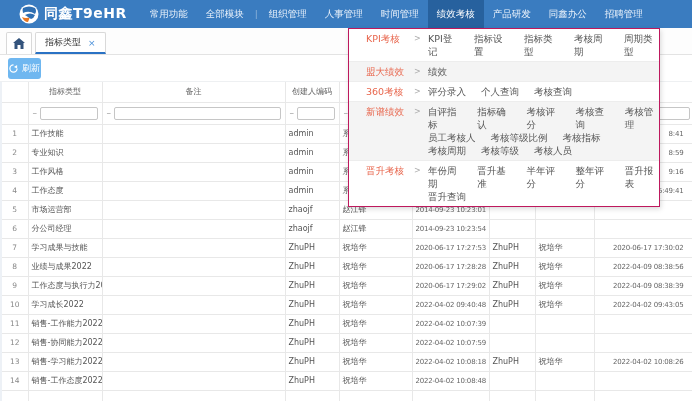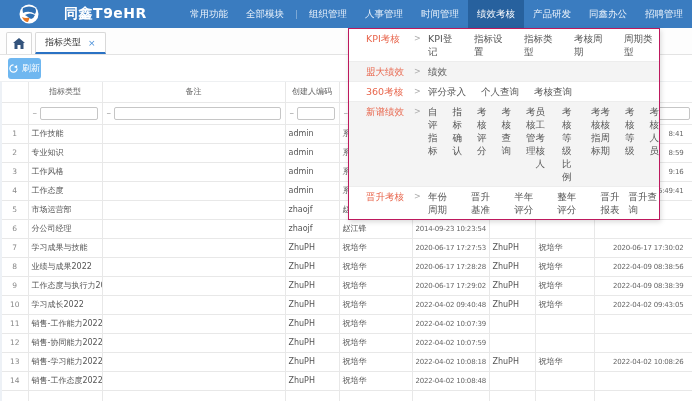--- a/index.html
+++ b/index.html
@@ -1,21 +1,21 @@
 <!DOCTYPE html>
 <html><head>
 <meta charset="utf-8">
 <style>
   * { margin:0; padding:0; box-sizing:border-box; }
   html,body { width:692px; height:401px; overflow:hidden; background:#fff;
     font-family:"DejaVu Sans","Liberation Sans",sans-serif; }
   .app { position:relative; width:692px; height:401px; }
 
   
-  .navbar { height:28px; background:#3a7cc0; display:flex; align-items:center; padding-left:19px; white-space:nowrap;justify-content:space-between; }
+  .navbar { height:28px; background:#3a7cc0; display:flex; align-items:center; padding-left:19px; white-space:nowrap; }
   .logo { width:20px; height:20px; flex:0 0 auto; margin-right:5px; }
   .brand { color:#fff; font-size:14px; font-weight:bold; margin-right:14px; letter-spacing:.5px; }
   .nav-items { display:flex; align-items:stretch; height:28px; }
   .nav-item { color:#eaf2fb; font-size:9.5px; line-height:28px; padding:0 9px; cursor:pointer; }
   .nav-item.active { background:#27619e; color:#fff; }
   .nav-divider { color:#8fb4da; font-size:9px; line-height:28px; padding:0 2px; }
 
   
   .tabbar { height:27px; background:#fdfdfd; border-bottom:1px solid #e3e3e3; display:flex; align-items:flex-end; padding-left:6px; }
   .home-tab { width:26px; height:22px; border:1px solid #d9d9d9; border-bottom:none; background:#fff;
@@ -44,21 +44,21 @@
   .grid td.right { text-align:right; padding-right:10px; }
 
   
   .dropdown { position:absolute; left:348px; top:28px; width:312px; background:#fff;
     border:1px solid #be185d; box-shadow:1px 2px 5px rgba(0,0,0,.15); z-index:50; }
   .menu-section { display:flex; align-items:flex-start; padding:3px 0 3px 17px; border-bottom:1px solid #ededed; }
   .menu-section:last-child { border-bottom:none; }
   .menu-section.shaded { background:#f4f4f4; }
   .menu-label { color:#e8664d; font-size:9.5px; width:48px; flex:0 0 auto; line-height:13px; cursor:pointer; }
   .menu-arrow { color:#aaa; font-size:8px; width:14px; flex:0 0 auto; line-height:13px; }
-  .menu-lines { display:flex; flex-direction:row; }
+  .menu-lines { display:flex; flex-direction:column; }
   .menu-line { display:flex; gap:15px; line-height:13px; }
   .menu-item { color:#555; font-size:9.5px; cursor:pointer; }
 </style>
 </head>
 <body>
 
 <div class="app">
 
   <div class="navbar">
     <svg class="logo" viewBox="0 0 20 20">

